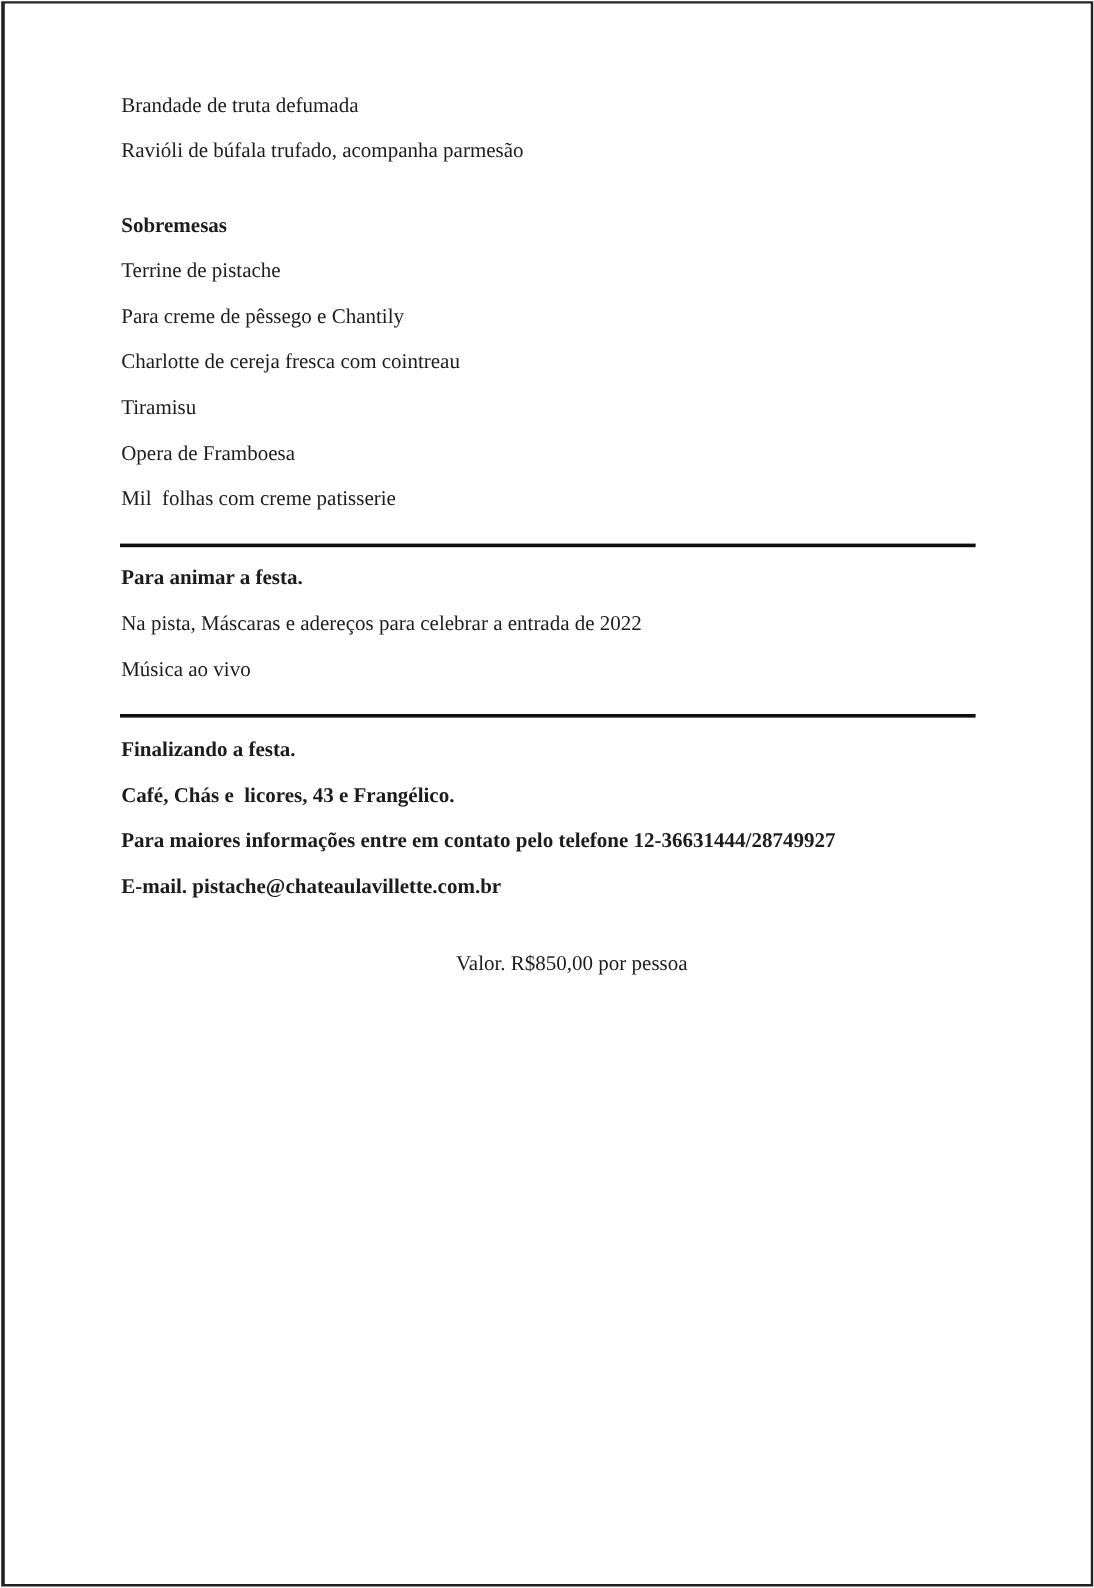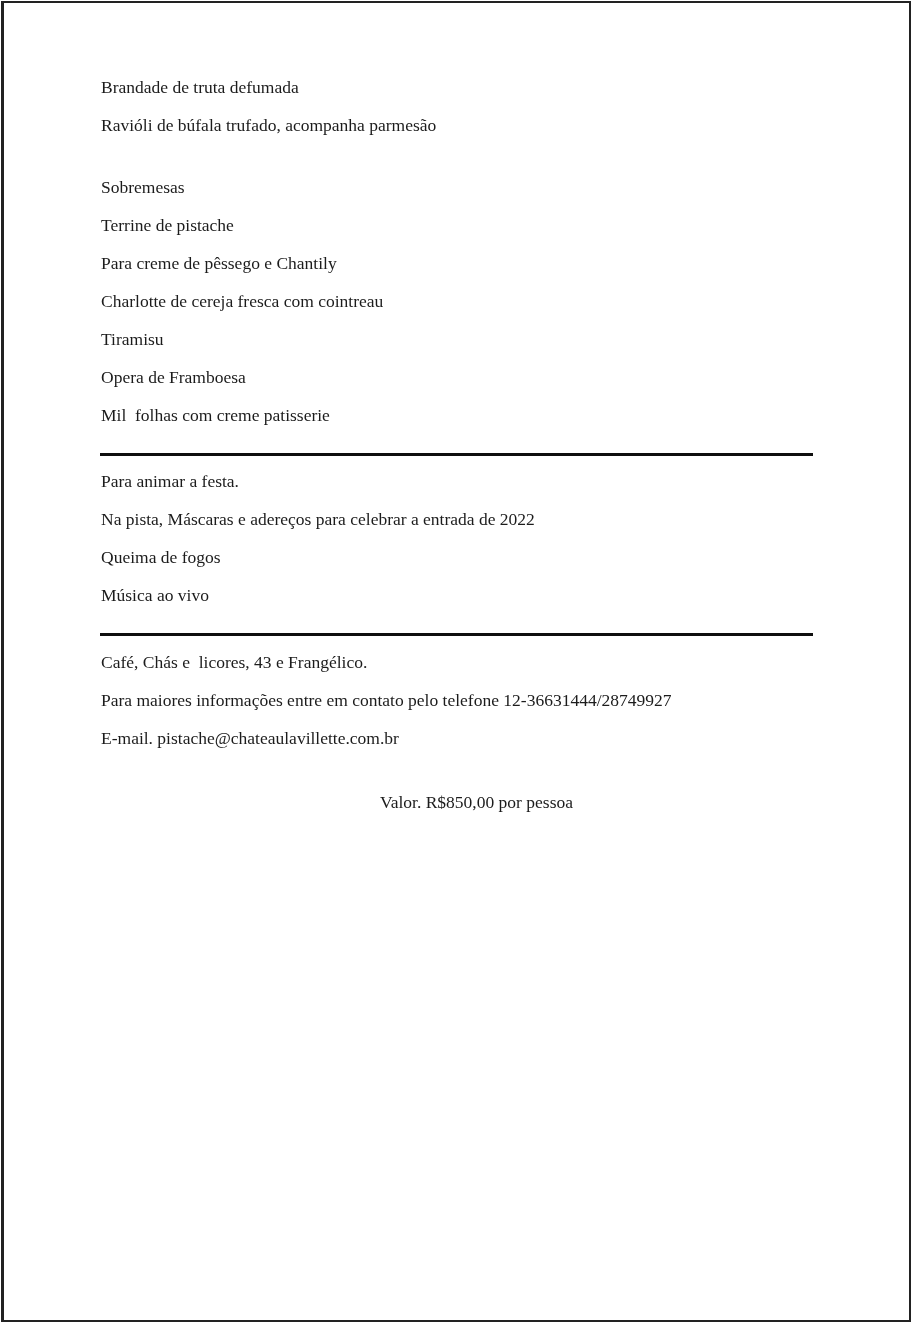--- a/index.html
+++ b/index.html
@@ -35,21 +35,21 @@
     box-sizing: border-box;
     padding: 75px 60px 40px 101px;
   }
   .content p {
     margin: 0 0 14px 0;
     font-size: 17.5px;
     line-height: 24px;
     white-space: pre-wrap;
   }
   .bold {
-    font-weight: normal;
+    font-weight: bold;
   }
   .gap-above {
     margin-top: 38px !important;
   }
   .big-gap-above {
     margin-top: 40px !important;
     text-align: center;
   }
   .rule {
     height: 3px;
@@ -76,25 +76,25 @@
     <p>Para creme de pêssego e Chantily</p>
     <p>Charlotte de cereja fresca com cointreau</p>
     <p>Tiramisu</p>
     <p>Opera de Framboesa</p>
     <p>Mil  folhas com creme patisserie</p>
 
     <div class="rule"></div>
 
     <p class="bold">Para animar a festa.</p>
     <p>Na pista, Máscaras e adereços para celebrar a entrada de 2022</p>
-    <p>Queima de fogos</p>
     <p>Música ao vivo</p>
 
     <div class="rule second"></div>
 
+    <p class="bold">Finalizando a festa.</p>
     <p class="bold">Café, Chás e  licores, 43 e Frangélico.</p>
     <p class="bold">Para maiores informações entre em contato pelo telefone 12-36631444/28749927</p>
     <p class="bold">E-mail. pistache@chateaulavillette.com.br</p>
 
     <p class="big-gap-above">Valor. R$850,00 por pessoa</p>
 
   </div>
 </div>
 
 </body></html>

